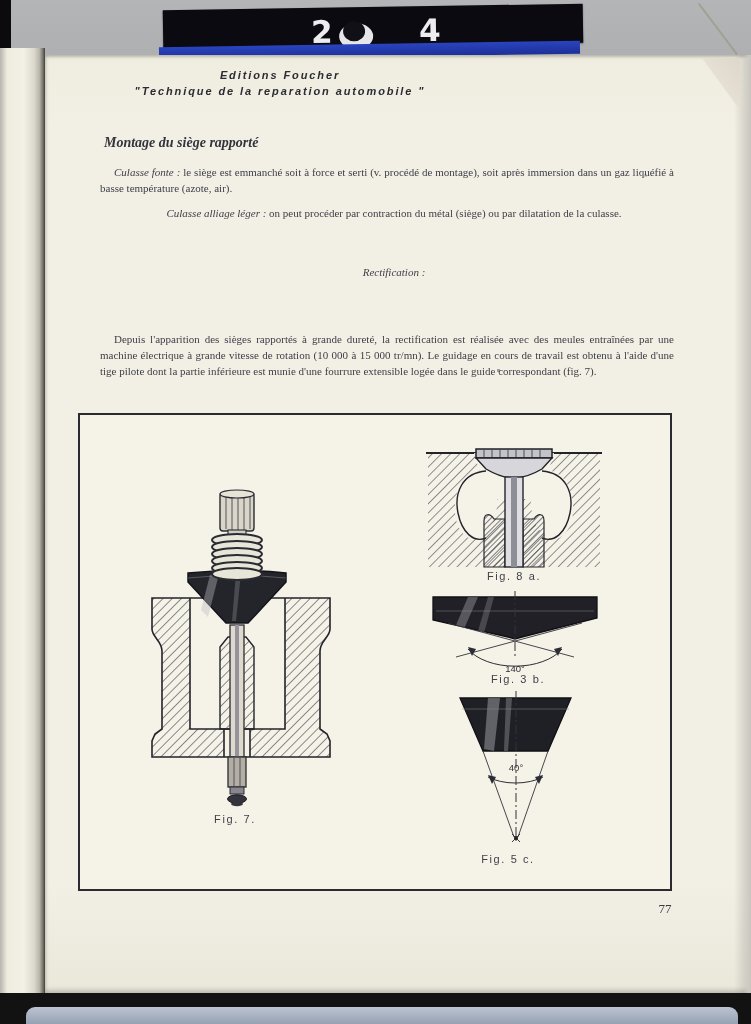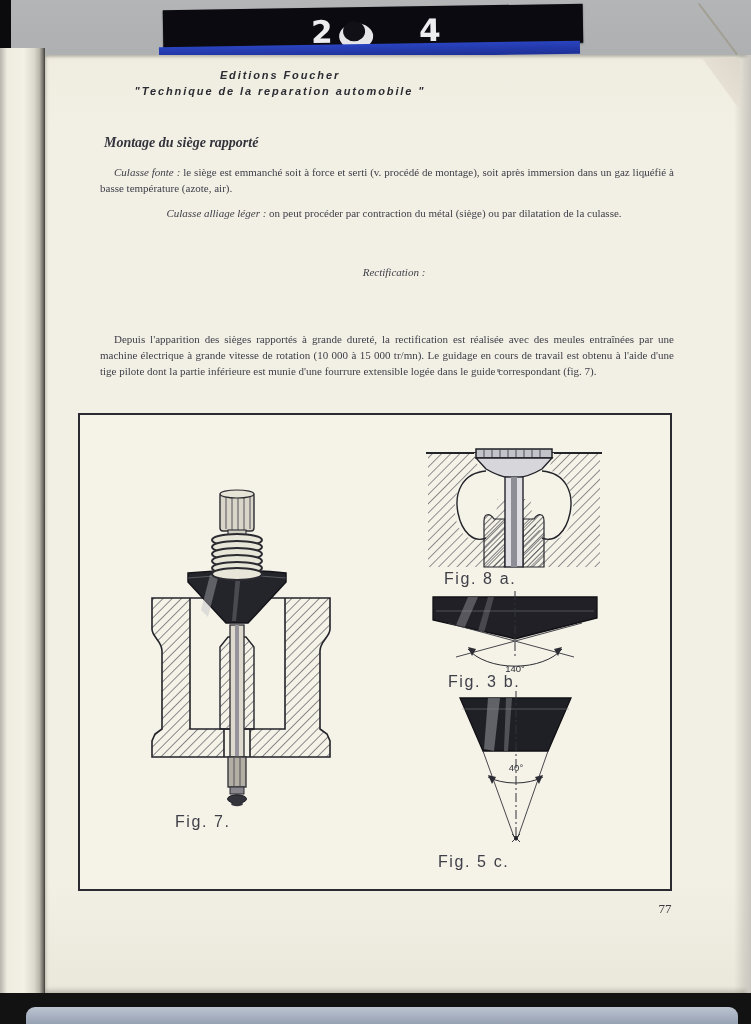--- a/index.html
+++ b/index.html
@@ -62,22 +62,22 @@
     text-align:justify;text-indent:14px;color:#3e3e48;font-family:Liberation Serif, serif;}
   .body-par i{font-style:italic;}
   .no-just{text-align:center;}
   .p1{top:110px;} .p2{top:151px;} .p3{top:175px;} .h-rect{top:210px;font-style:italic;}
   .p4{top:235px;margin-top:42px;} .p5{top:307px;}
   .page-number{position:absolute;left:600px;top:846px;width:40px;text-align:center;
     font-size:13px;color:#3a3a42;}
   
   .figure-box{position:absolute;left:33px;top:358px;width:594px;height:478px;
     border:2px solid #2a2a30;background:#f5f2e8;box-sizing:border-box;}
-  .fig-caption{position:absolute;font-family:"Liberation Sans",sans-serif;font-size:16px;
-    letter-spacing:1.6px;color:#3f3f48;text-align:left;}
+  .fig-caption{position:absolute;font-family:"Liberation Sans",sans-serif;font-size:11px;
+    letter-spacing:1.6px;color:#3f3f48;text-align:center;}
   .cap7{left:95px;top:398px;width:120px;}
   .cap8a{left:364px;top:155px;width:140px;}
   .cap8b{left:368px;top:258px;width:140px;}
   .cap8c{left:358px;top:438px;width:140px;}
   .figsvg{position:absolute;}
   .svg7{left:64px;top:64px;}
   .svg8a{left:346px;top:26px;}
   .svg8b{left:348px;top:176px;}
   .svg8c{left:356px;top:276px;}
   .speckles{position:absolute;left:0;top:0;width:1px;height:1px;background:transparent;

